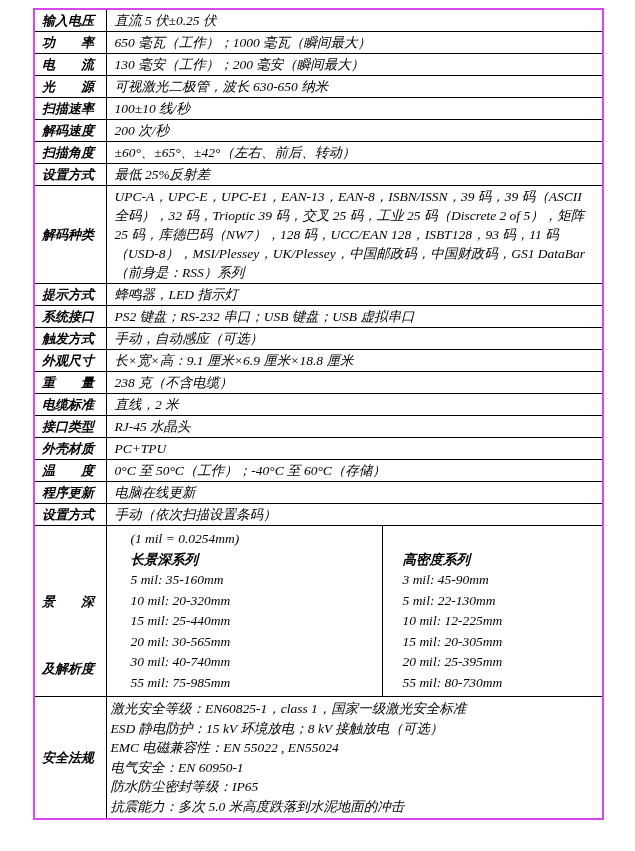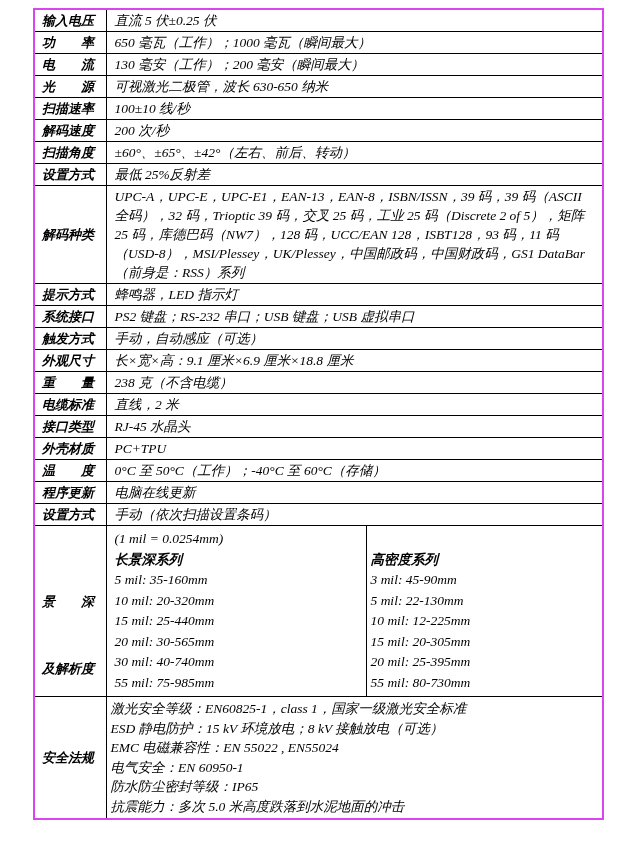--- a/index.html
+++ b/index.html
@@ -32,21 +32,21 @@
     font-weight: bold;
     font-size: 13px;
     padding: 1px 2px 1px 7px;
     white-space: nowrap;
     overflow: visible;
   }
   td.val { }
   
   td.dof-cell { padding: 0; vertical-align: top; }
   .dof-grid { display: flex; align-items: stretch; width: 100%; }
-  .dof-col { padding: 3px 8px; }
+  .dof-col { padding: 3px 8px; margin-left: 16px; }
   .dof-col > div { line-height: 20.5px; }
   .dof-left {
     width: 260px;
     flex: 0 0 auto;
     border-right: 1px solid #000;
   }
   .dof-right { flex: 1 1 auto; padding-left: 4px; }
   .dof-spacer { height: 20.5px; }
   .dof-title { font-weight: bold; }
   

